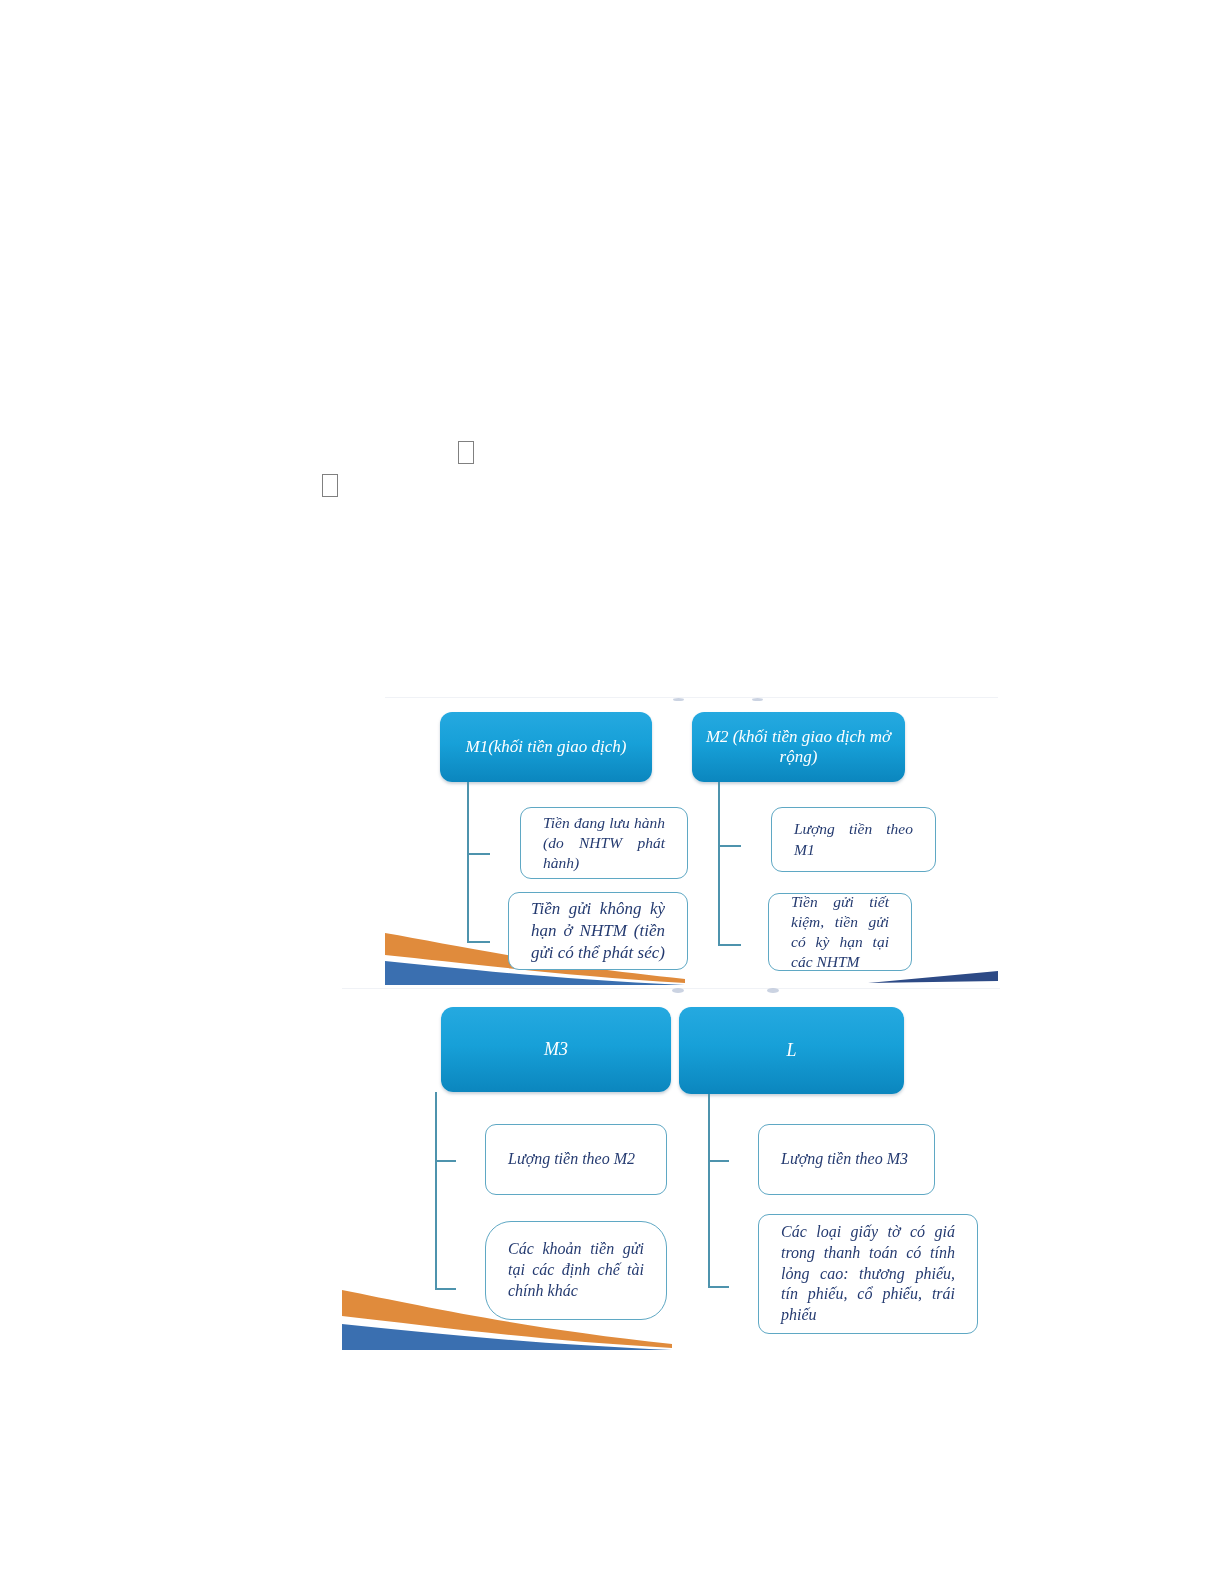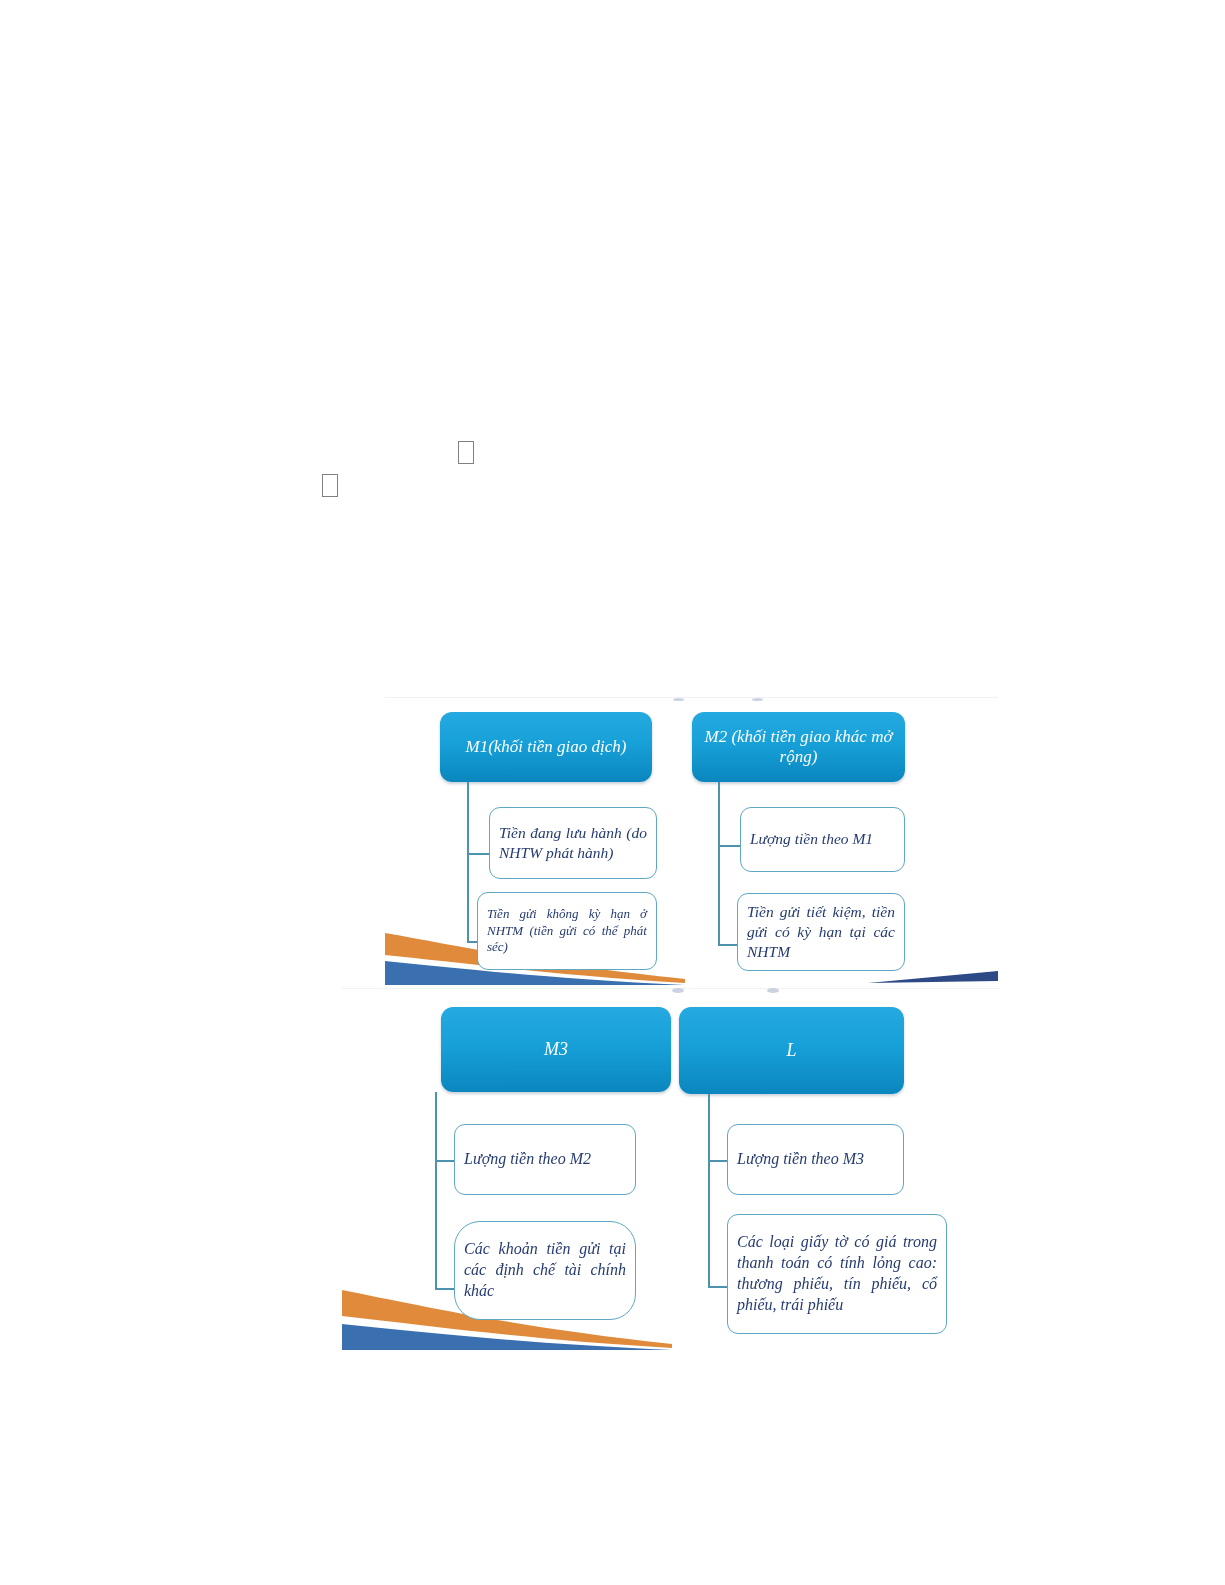--- a/index.html
+++ b/index.html
@@ -84,24 +84,25 @@
 
   .node-child {
     position: absolute;
     border: 1.5px solid #5fa8c4;
     border-radius: 11px;
     background: #ffffff;
     color: #243a70;
     box-sizing: border-box;
     display: flex;
     align-items: center;
-    padding: 5px 9px;
+    padding: 5px 22px;
     line-height: 1.30;
     text-align: justify;
     text-align-last: left;
+    margin-left: 31px;
   }
   .node-child > span { display: block; width: 100%; }
 
   
   .conn-v, .conn-h {
     position: absolute;
     background: #4e93ad;
   }
   .conn-v { width: 1.5px; }
   .conn-h { height: 1.5px; }
@@ -130,36 +131,36 @@
   <div class="branch">
     <div class="node-head" style="left:55px; top:15px; width:212px; height:70px; font-size:17px;">M1(khối tiền giao dịch)</div>
 
     <div class="conn-v" style="left:82px; top:85px; height:160px;"></div>
     <div class="conn-h" style="left:82px; top:156px; width:23px;"></div>
     <div class="conn-h" style="left:82px; top:244px; width:23px;"></div>
 
     <div class="node-child" style="left:104px; top:110px; width:168px; height:72px; font-size:15.5px;">
       <span>Tiền đang lưu hành (do NHTW phát hành)</span>
     </div>
-    <div class="node-child" style="left:92px; top:195px; width:180px; height:78px; font-size:13px;">
+    <div class="node-child" style="left:92px; top:195px; width:180px; height:78px; font-size:17px;">
       <span>Tiền gửi không kỳ hạn ở NHTM (tiền gửi có thể phát séc)</span>
     </div>
   </div>
 
   <div class="branch">
-    <div class="node-head" style="left:307px; top:15px; width:213px; height:70px; font-size:17px;">M2 (khối tiền giao khác mở rộng)</div>
+    <div class="node-head" style="left:307px; top:15px; width:213px; height:70px; font-size:17px;">M2 (khối tiền giao dịch mở rộng)</div>
 
     <div class="conn-v" style="left:333px; top:85px; height:163px;"></div>
     <div class="conn-h" style="left:333px; top:148px; width:23px;"></div>
     <div class="conn-h" style="left:333px; top:247px; width:23px;"></div>
 
     <div class="node-child" style="left:355px; top:110px; width:165px; height:65px; font-size:15.5px;">
       <span>Lượng tiền theo M1</span>
     </div>
-    <div class="node-child" style="left:352px; top:196px; width:168px; height:78px; font-size:15.5px;">
+    <div class="node-child" style="left:352px; top:196px; width:144px; height:78px; font-size:15.5px;">
       <span>Tiền gửi tiết kiệm, tiền gửi có kỳ hạn tại các NHTM</span>
     </div>
   </div>
 </div>
 
 <div class="slide" id="slide-bottom">
 
   <div class="slide-hairline"></div>
   <div class="crumb" style="left:330px;top:0px;width:12px;height:5px;"></div>
   <div class="crumb" style="left:425px;top:0px;width:12px;height:5px;"></div>

